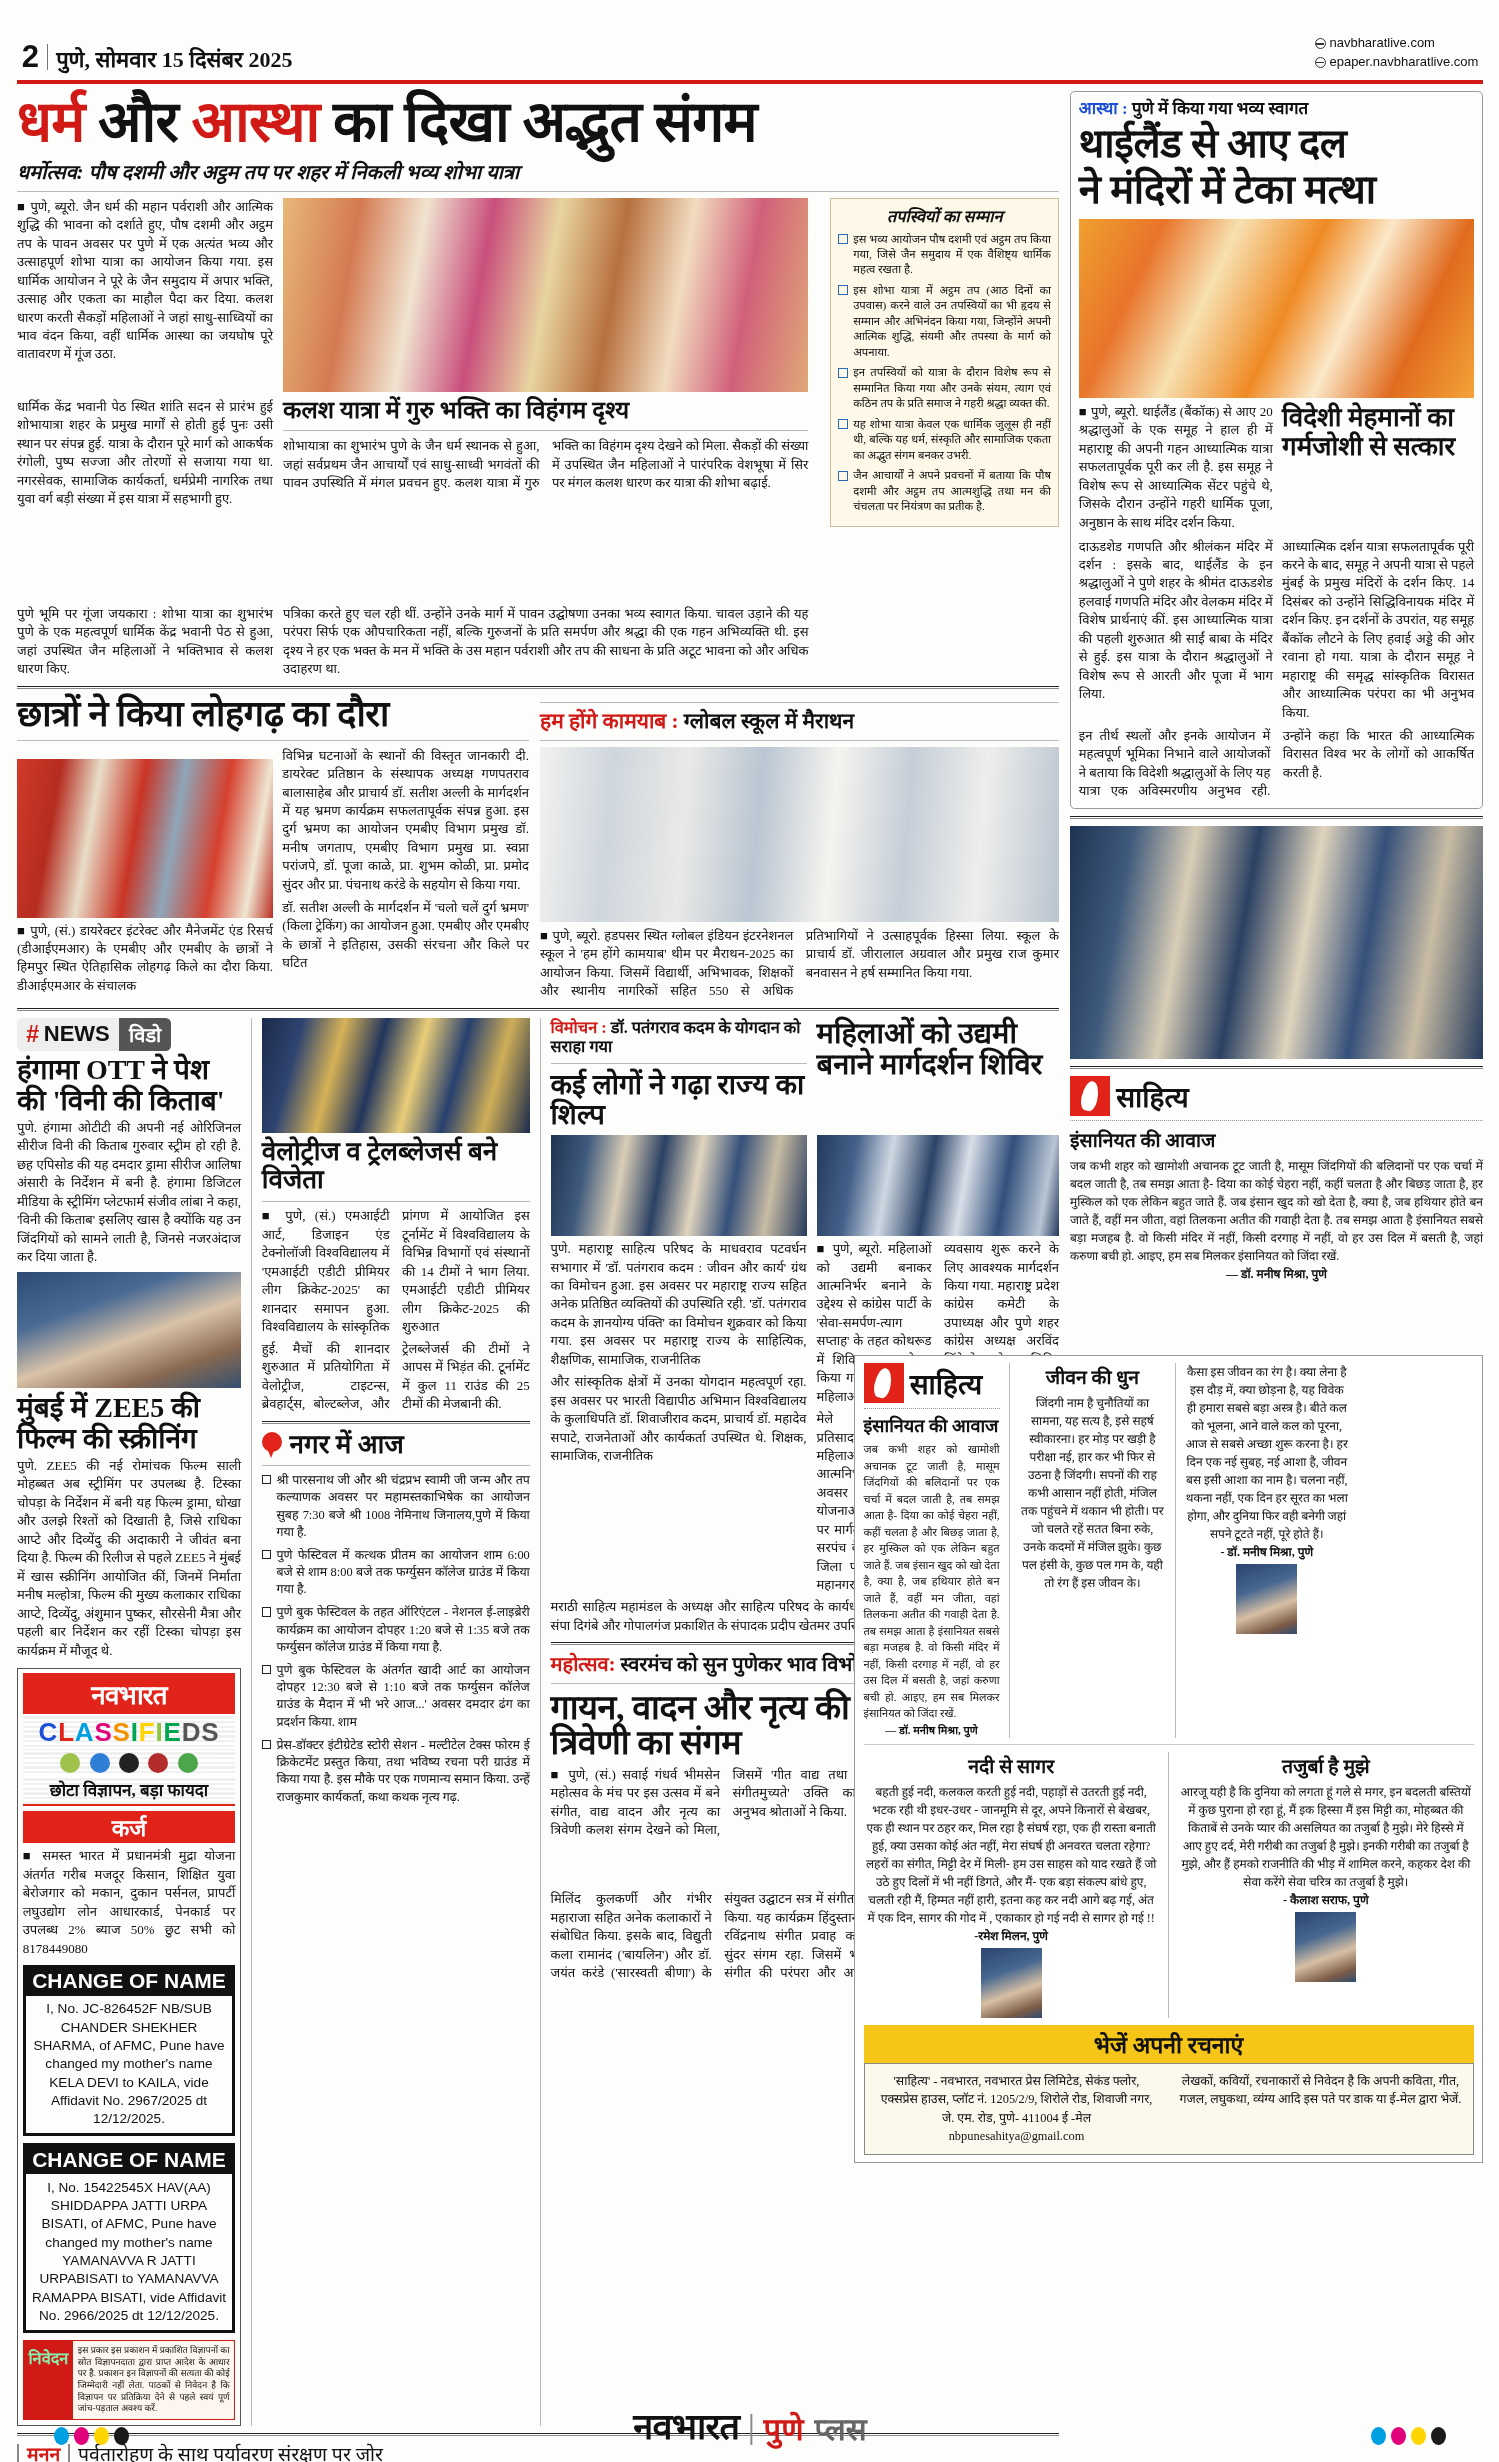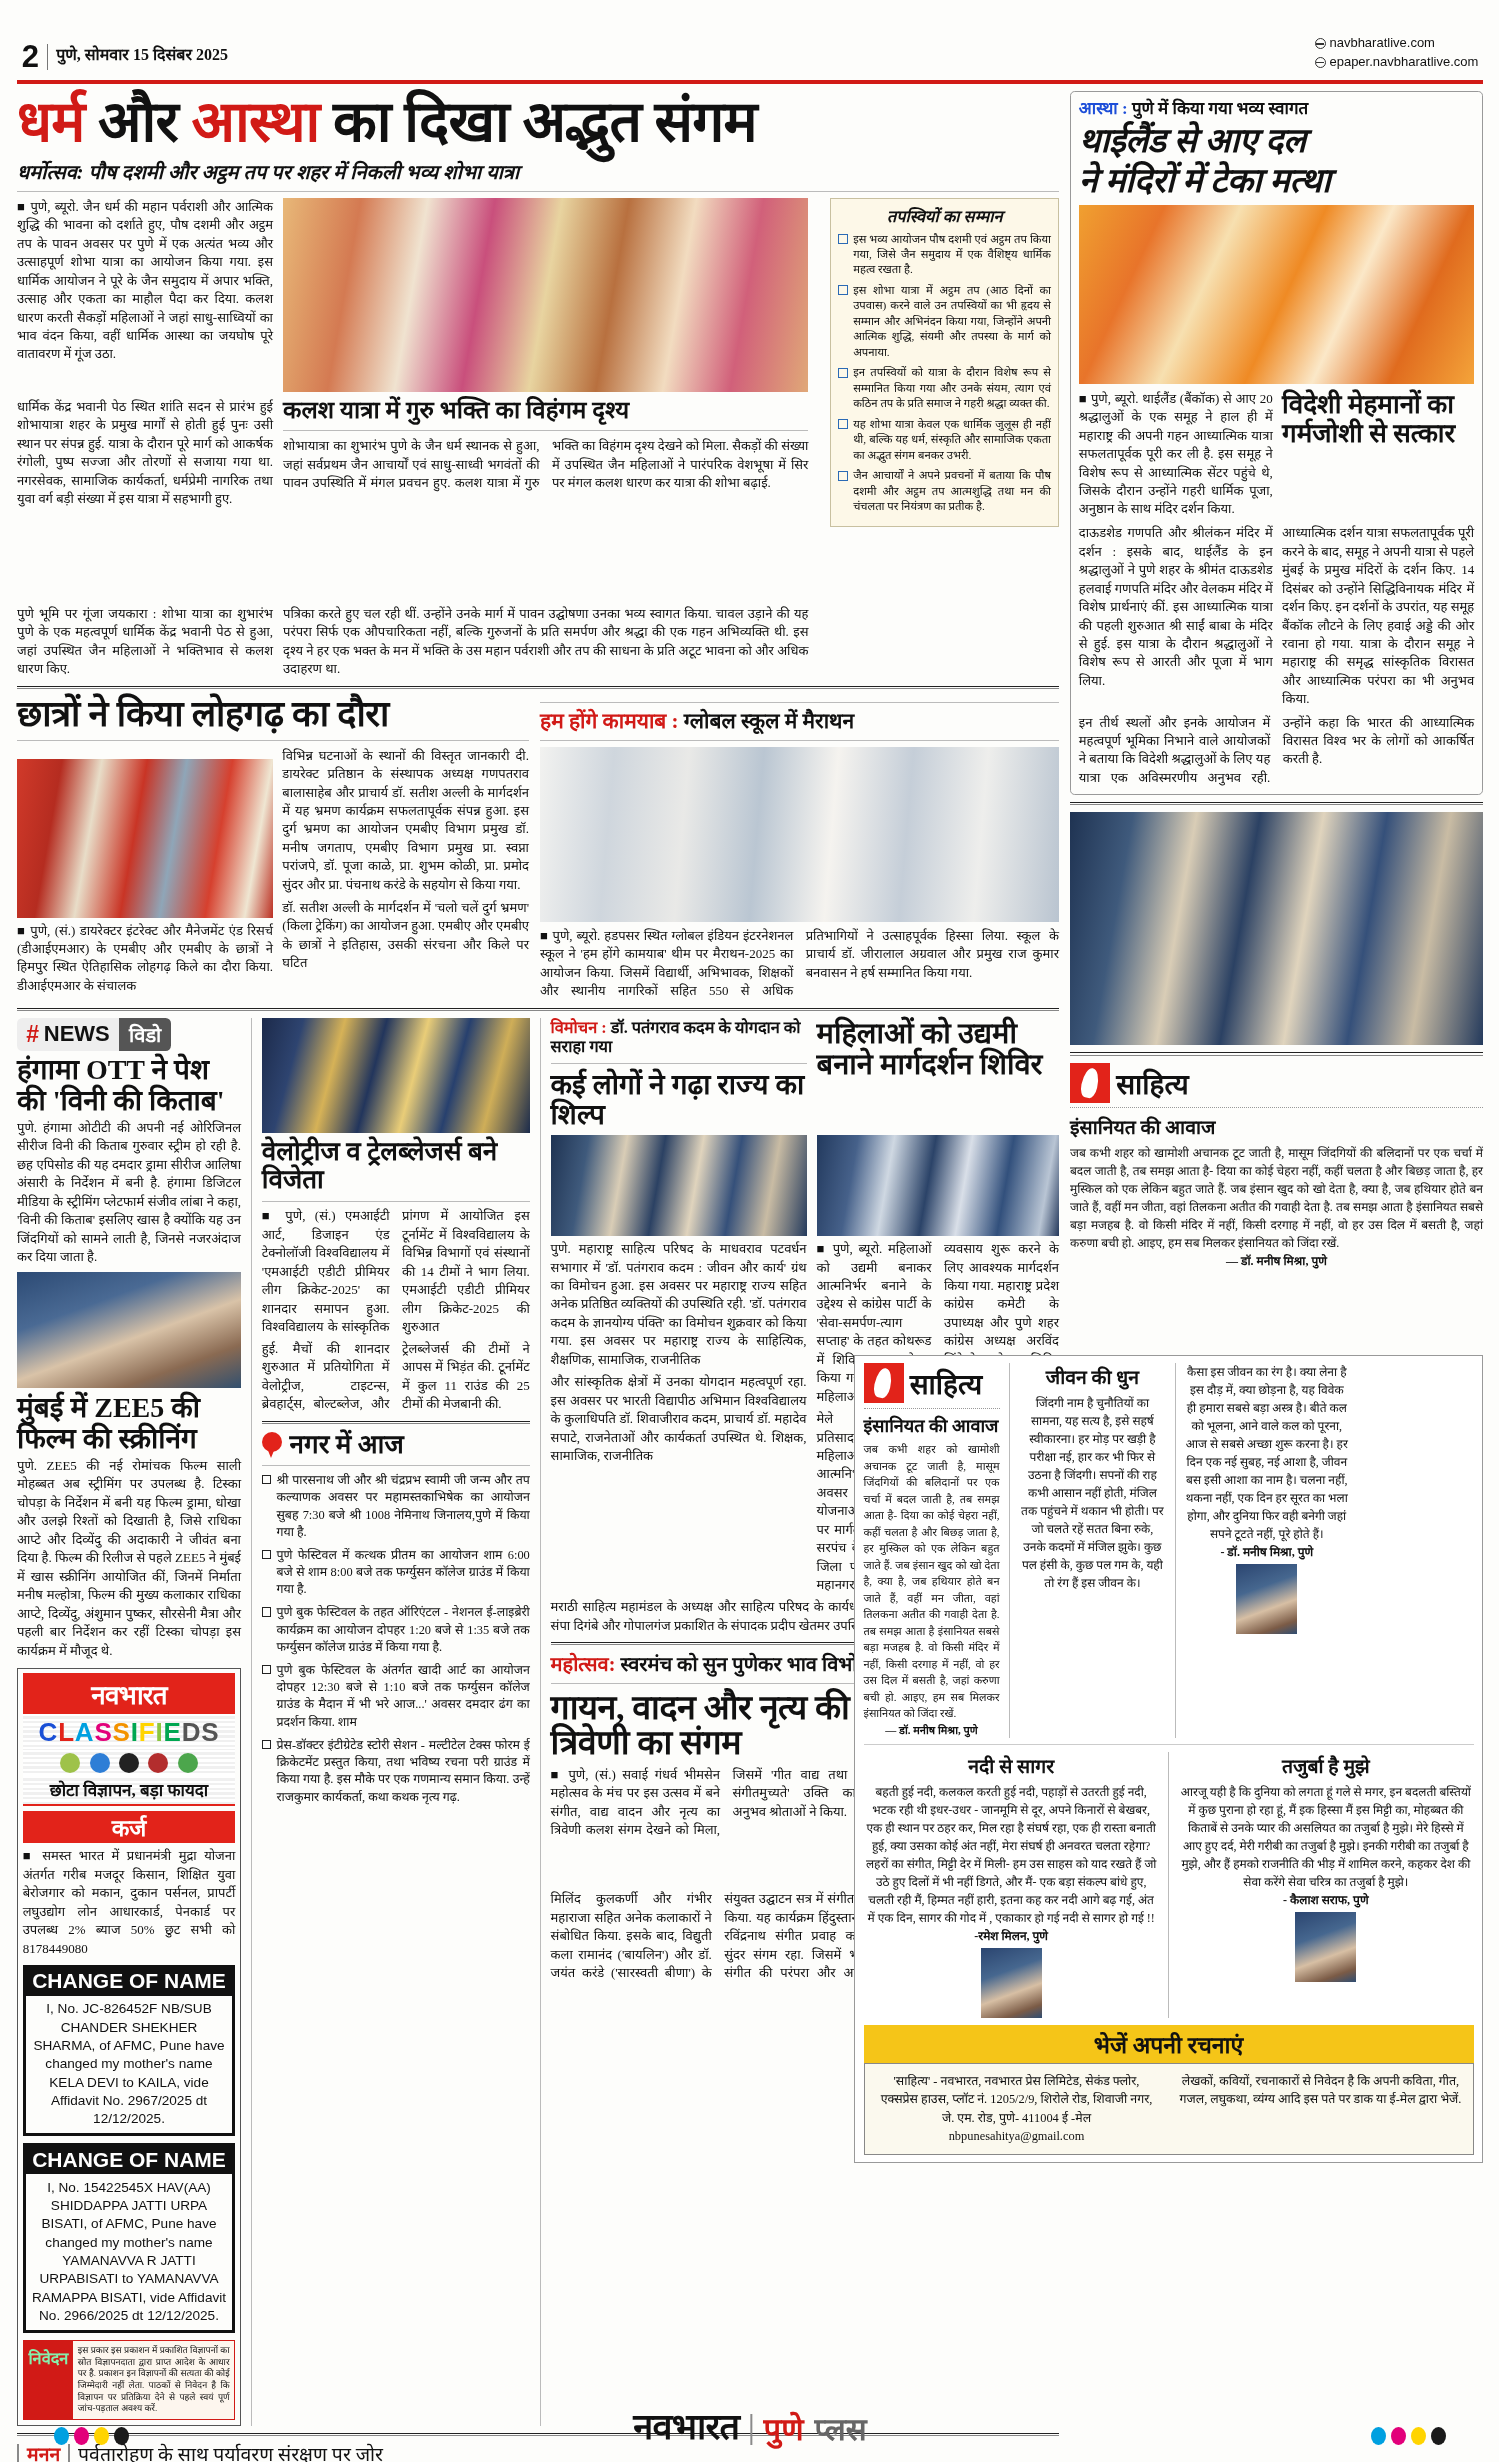--- a/index.html
+++ b/index.html
@@ -11,21 +11,21 @@
     position:relative;
     overflow:hidden;
   }
   .page { width:1500px; height:2462px; padding:14px 17px; position:relative; }
 
   
   .masthead { display:flex; align-items:flex-end; justify-content:space-between; height:61px; padding:0 4.7px 3.1px 4.7px; }
   .mh-left { display:flex; align-items:flex-end; gap:7.8px; }
   .pageno { font-size:31px; font-weight:bold; font-family:"Liberation Sans",sans-serif; line-height:1; }
   .mh-sep { width:1.6px; height:26px; background:#777; margin-bottom:2.3px; }
-  .mh-date { font-size:16px; font-weight:bold; line-height:1; margin-bottom:9px; }
+  .mh-date { font-size:22px; font-weight:bold; line-height:1; margin-bottom:1px; }
   .mh-center { display:flex; align-items:flex-end; gap:11px; position:absolute; left:50%; transform:translateX(-50%); bottom:17px; }
   .mh-logo { font-size:36px; font-weight:bold; letter-spacing:-0.8px; line-height:1; }
   .vbar { width:2.3px; height:31px; background:#8a8a8a; }
   .mh-edition-red { font-size:31px; font-weight:bold; color:#d11a16; line-height:1; }
   .mh-edition-grey { font-size:31px; font-weight:bold; color:#666; line-height:1; }
   .mh-right { font-size:13px; line-height:1.45; text-align:left; font-family:"Liberation Sans",sans-serif; }
   .mh-right div { display:flex; align-items:center; gap:3.9px; }
   .glob { display:inline-block; width:11px; height:11px; border:1.2px solid #333; border-radius:50%; position:relative; }
   .glob::after{content:"";position:absolute;left:0.8px;top:4.3px;width:7.8px;height:1.2px;background:#333;}
   .redrule { height:3.9px; background:#d11a16; margin:4.7px 0 0 0; }
@@ -79,21 +79,21 @@
   
   .sidebox { background:#fdf8e8; border:0.8px solid #c8c0a0; padding:6.2px 7px; }
   .sidebox-h { text-align:center; font-weight:bold; font-size:16.3px; font-style:italic; margin-bottom:4.7px; }
   .chk { display:flex; gap:4.7px; font-size:11.3px; line-height:1.36; text-align:justify; margin-bottom:5.4px; }
   .chk .bx { flex:0 0 10px; width:10px;height:10px;border:1.6px solid #2a6ab5; margin-top:2.3px;}
 
   
   .rbox { border:0.8px solid #999; border-radius:4.7px; padding:7px 7.8px; }
   .rkicker { font-size:17px; font-weight:bold; line-height:1.2; }
   .rkicker .red { color:#1d4ed8; font-weight:bold; }
-  .rhead { font-size:34px; font-weight:bold; line-height:1.1; letter-spacing:-0.4px; margin-top:2.3px;font-style:italic; }
+  .rhead { font-size:40px; font-weight:bold; line-height:1.1; letter-spacing:-0.4px; margin-top:2.3px; }
   .rsub { font-size:26px; font-weight:bold; line-height:1.12; }
 
   
   .sechead { font-size:36px; font-weight:bold; line-height:1.05; letter-spacing:-0.4px; }
   .sechead2 { font-size:28px; font-weight:bold; line-height:1.08; }
   .kicker { font-size:16.3px; font-weight:bold; line-height:1.2; }
   .kicker .red { color:#d11a16; }
 
   
   .newsbadge { display:inline-flex; align-items:stretch; border-radius:5.4px; overflow:hidden; height:33px; }

